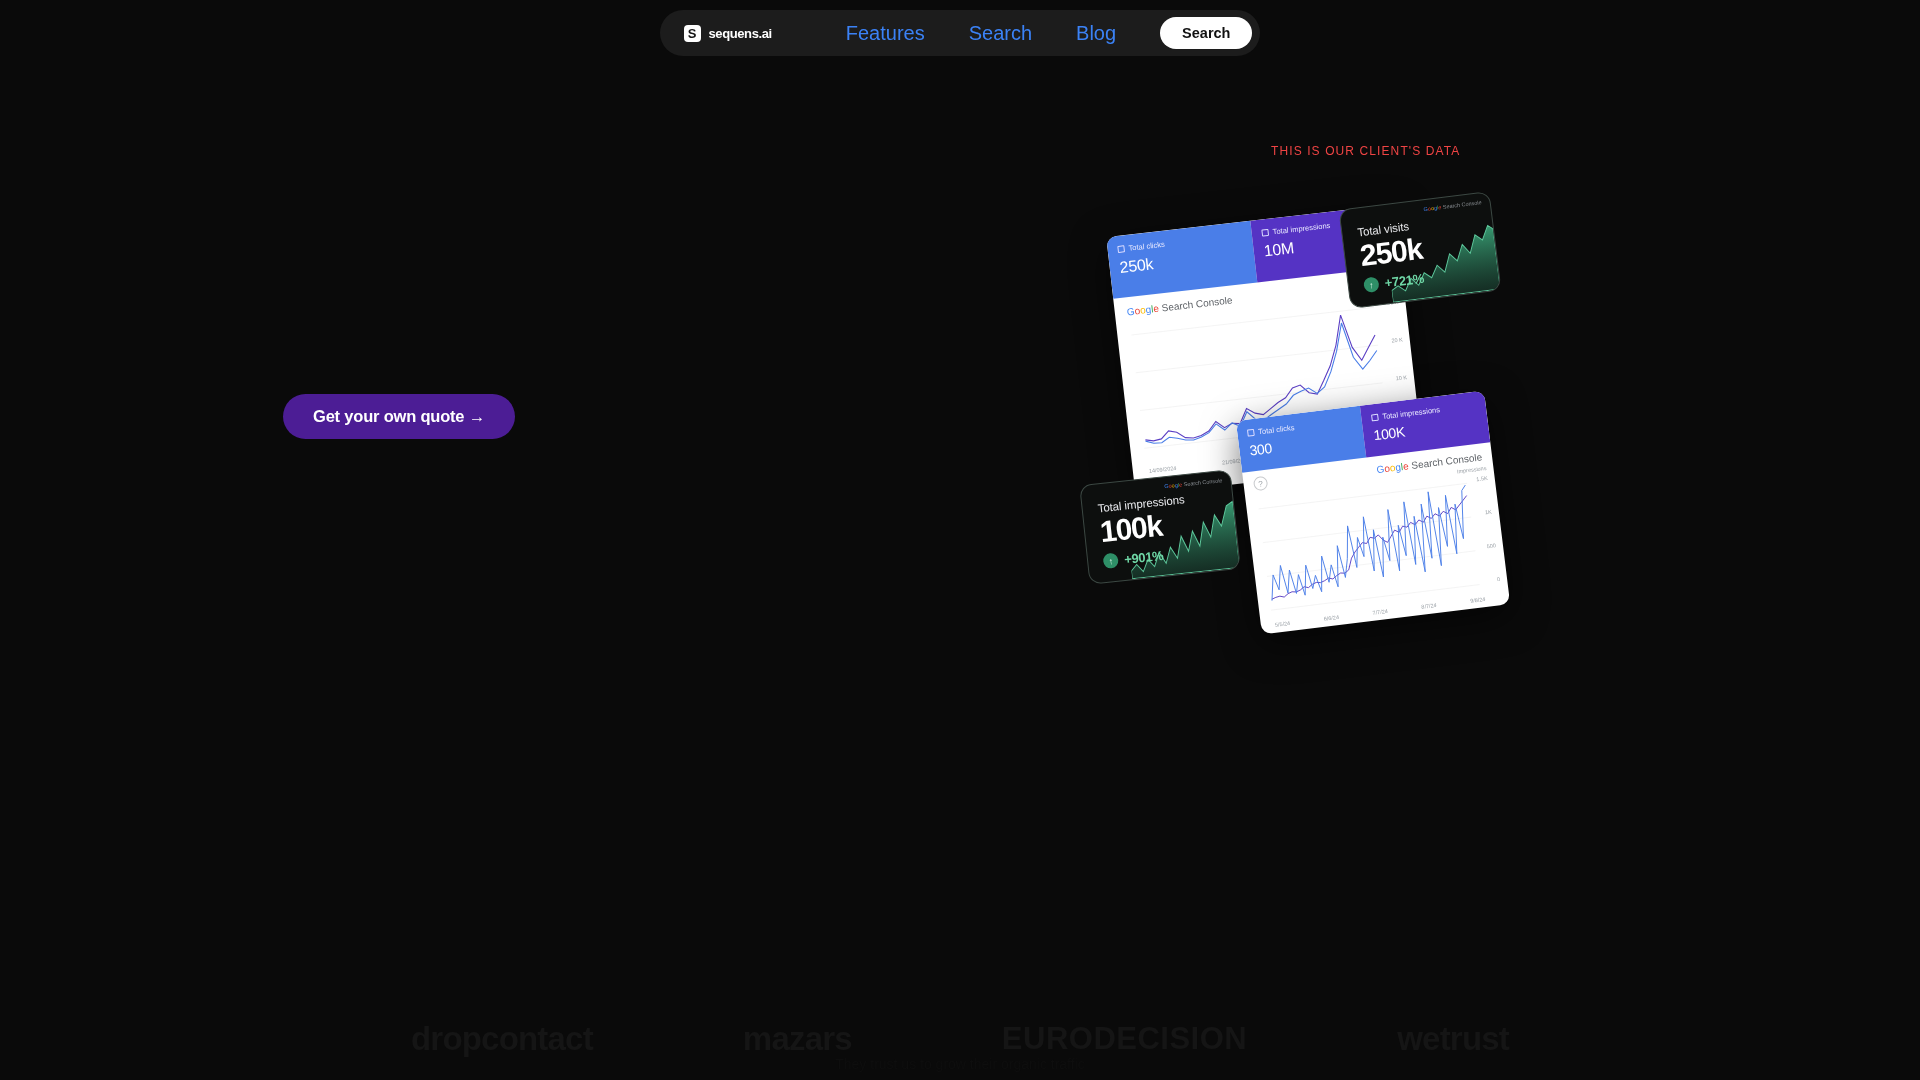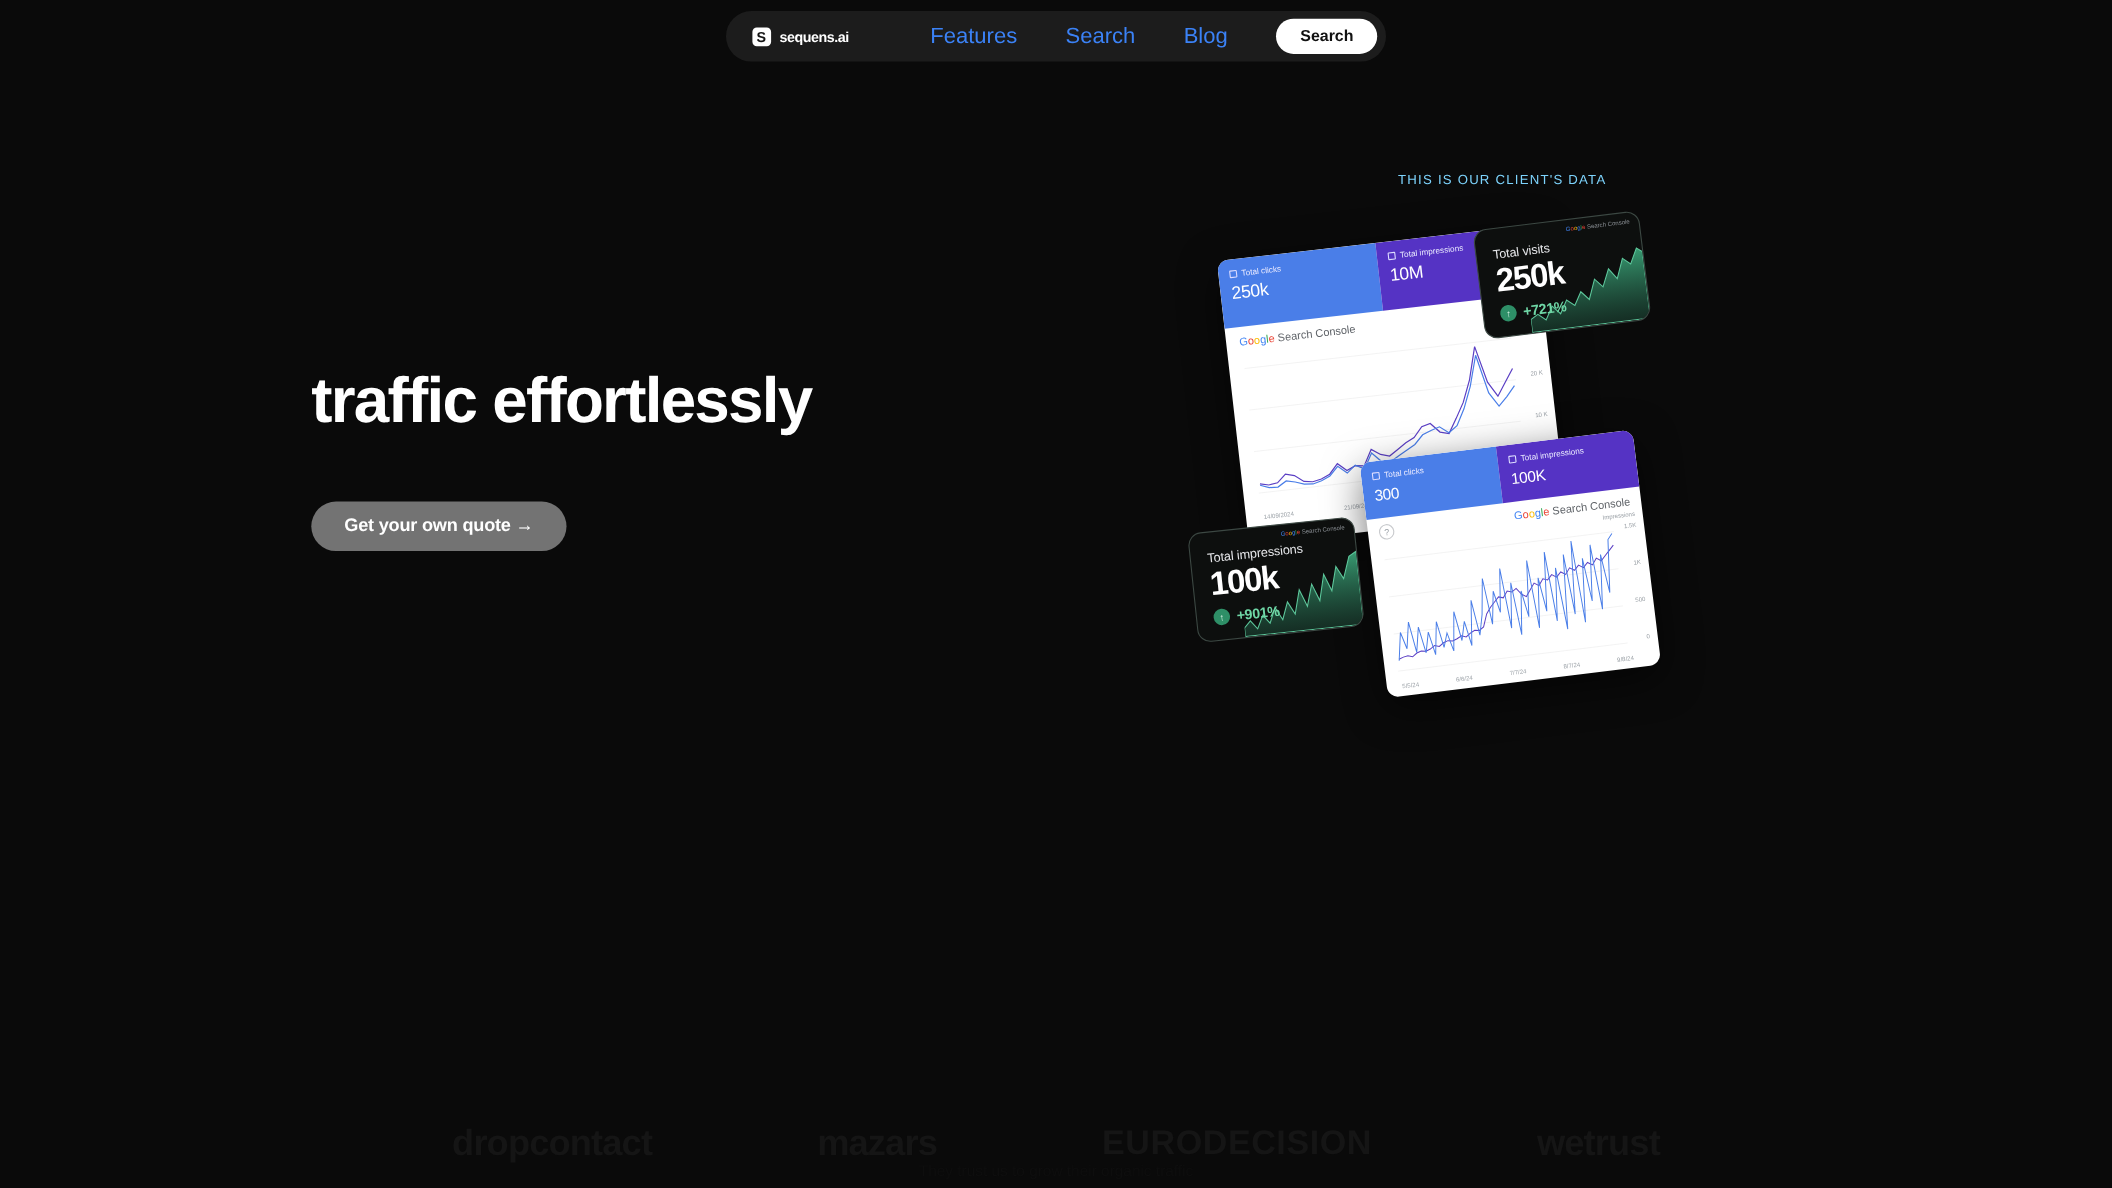--- a/index.html
+++ b/index.html
@@ -43,37 +43,37 @@
   .hero h1 {
     font-size:58px; line-height:1.07; font-weight:bold;
     letter-spacing:-1.6px; color:#fff;
   }
   .hero p {
     margin-top:26px; font-size:19.5px; line-height:1.45;
     color:#d4d6dd; letter-spacing:-0.1px; max-width:710px;
   }
   .cta-row { display:flex; align-items:flex-start; margin-top:60px; }
   .cta-btn {
-    background:#737373; color:#fff; border:none;
+    background:#4c1d95; color:#fff; border:none;
     font-size:16.5px; font-weight:bold; letter-spacing:-0.2px;
     border-radius:28px; height:45px; padding:0 30px; cursor:pointer;
     white-space:nowrap;
   }
   .features { margin-left:60px; margin-top:3px; display:grid;
     grid-template-columns:150px auto; row-gap:12px; column-gap:0px; }
   .feat { font-size:16px; color:#e2e3e8; letter-spacing:-0.1px; white-space:nowrap; }
   .tofu {
     display:inline-block; width:7px; height:11px;
     border:1px solid #9a9ba2; margin-right:5px; vertical-align:-1px;
   }
 
   
   .client-label {
     position:absolute; left:1271px; top:144px;
-    font-size:12px; letter-spacing:1.1px; color:#7dd3fc;margin-top:12px;
+    font-size:12px; letter-spacing:1.1px; color:#ef4444;
   }
   .visual { position:absolute; left:1080px; top:190px; width:520px; height:540px; }
 
   .card { position:absolute; border-radius:10px; overflow:hidden;
           box-shadow:0 10px 36px rgba(0,0,0,.55); }
 
   
   .gsc1 { left:40px; top:30px; width:290px; height:260px; background:#fff;
           transform:rotate(-6.5deg); }
   .gsc-head { display:flex; height:62px; }
@@ -147,21 +147,20 @@
     <a class="nav-link" href="#">Features</a>
     <a class="nav-link" href="#">Search</a>
     <a class="nav-link" href="#">Blog</a>
     <button class="login-btn">Search</button>
   </nav>
 </div>
 
 <section class="hero">
   <h1>
     <br>
-    <span>traffic effortlessly</span>
   </h1>
 
   <div class="cta-row">
     <button class="cta-btn">Get your own quote →</button>
   </div>
 </section>
 
 <div class="client-label">THIS IS OUR CLIENT'S DATA</div>
 
 <div class="visual">

